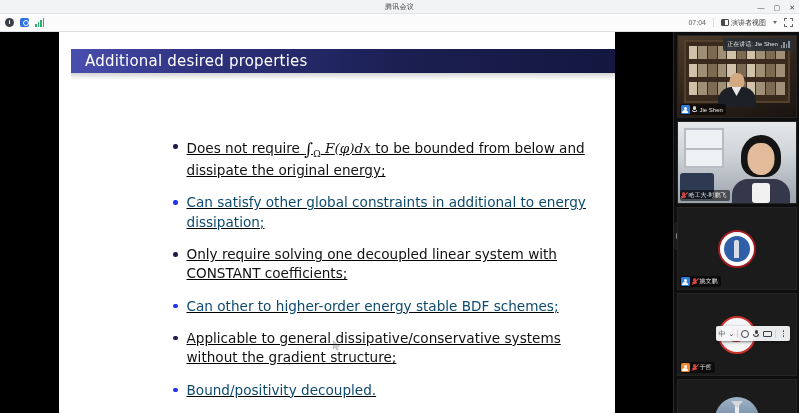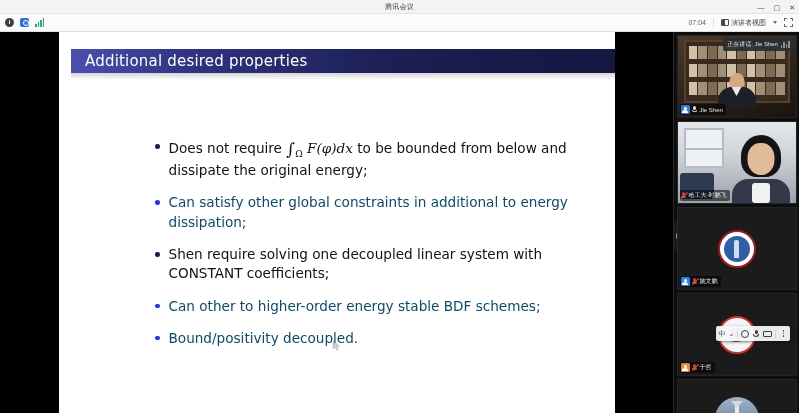--- a/index.html
+++ b/index.html
@@ -102,21 +102,21 @@
     color: #ffffff; font-size: 15px; letter-spacing: .2px;
     padding-left: 14px; font-family: "DejaVu Sans", sans-serif; font-weight: 400;
     white-space: nowrap;
   }
   .slide-title-shadow {
     position: absolute; left: 12px; top: 41px; right: 0; height: 7px;
     background: linear-gradient(180deg, rgba(0,0,0,.17), rgba(0,0,0,0));
   }
 
   .bullets {
-    position: absolute; left: 96px; top: 105px; right: 20px;
+    position: absolute; left: 114px; top: 105px; right: 20px; text-decoration: underline;
   }
   .bullet {
     display: flex; align-items: flex-start; margin-bottom: 13px;
     font-family: "DejaVu Sans", sans-serif;
     font-size: 13.6px; line-height: 1.42;
   }
   .bullet .dot {
     flex: none; width: 4.5px; height: 4.5px; border-radius: 50%;
     margin-top: 7px; margin-right: 9px;
   }
@@ -362,28 +362,32 @@
           <span class="txt">Does not require&nbsp;<span class="mathint"><span class="bigint">∫</span><span class="sub">Ω</span>&nbsp;<i>F</i>(<i>φ</i>)<i>dx</i></span>&nbsp;to be bounded from below and dissipate the original energy;</span>
         </div>
 
         <div class="bullet blue">
           <span class="dot"></span>
           <span class="txt">Can satisfy other global constraints in additional to energy dissipation;</span>
         </div>
 
         <div class="bullet dark">
           <span class="dot"></span>
-          <span class="txt">Shen require solving one decoupled linear system with CONSTANT coefficients;</span>
+          <span class="txt">Only require solving one decoupled linear system with CONSTANT coefficients;</span>
         </div>
 
         <div class="bullet blue">
           <span class="dot"></span>
           <span class="txt">Can other to higher-order energy stable BDF schemes;</span>
         </div>
 
+        <div class="bullet dark">
+          <span class="dot"></span>
+          <span class="txt">Applicable to general dissipative/conservative systems without the gradient structure;</span>
+        </div>
 
         <div class="bullet blue">
           <span class="dot"></span>
           <span class="txt">Bound/positivity decoupled.</span>
         </div>
 
       </div>
 
       <svg class="cursor-arrow" viewBox="0 0 12 16">
         <path d="M1 1 L1 13 L4 10 L6.5 15 L8.6 14 L6.2 9.4 L10.5 9.2 Z" fill="rgba(80,80,80,0.35)" stroke="rgba(60,60,60,0.55)" stroke-width="0.7"></path>

